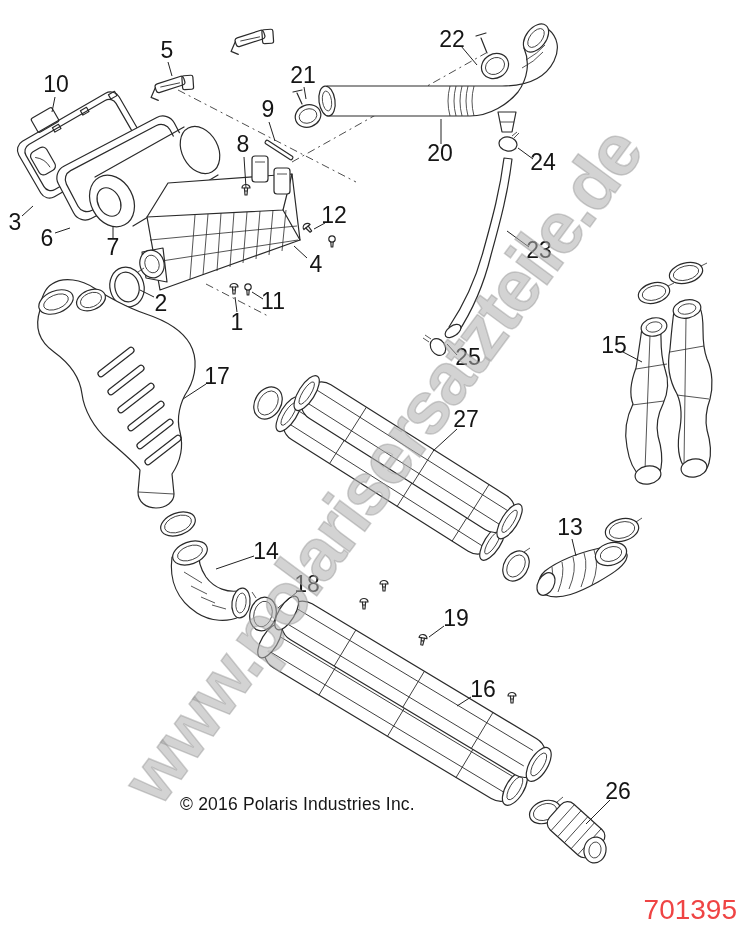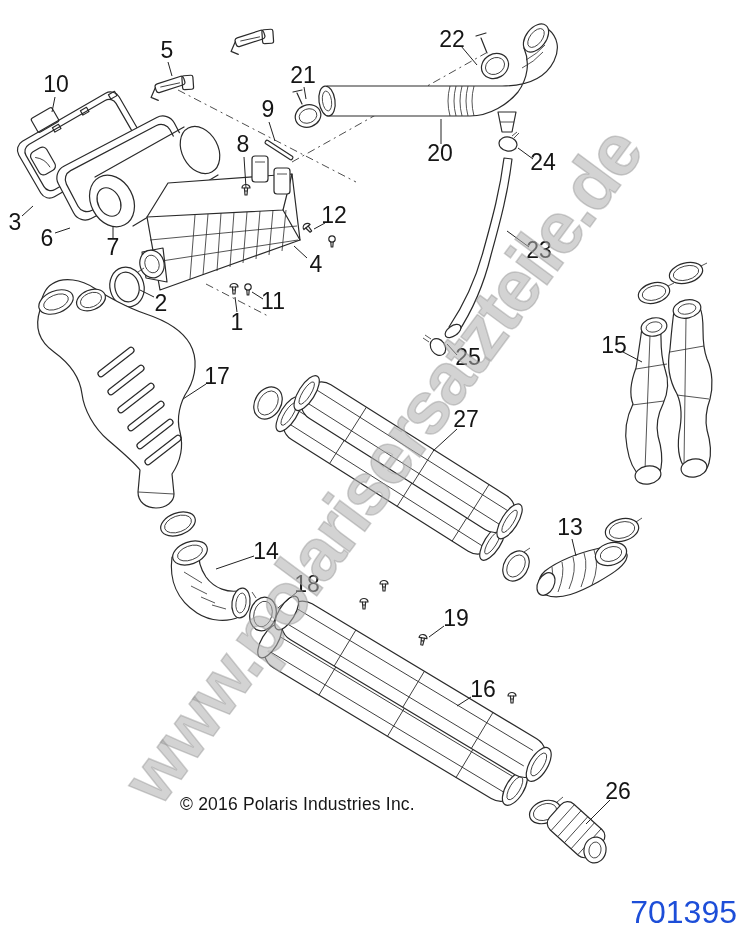--- a/index.html
+++ b/index.html
@@ -20,21 +20,21 @@
     font-size:73px;font-weight:bold;letter-spacing:-3px;white-space:nowrap;
     color:rgba(175,175,175,0.55);-webkit-text-stroke:1.5px rgba(150,150,150,0.45);
     pointer-events:none;
   }
   #copyright{
     position:absolute;left:180px;top:794px;z-index:3;
     font-size:17.5px;color:#161616;letter-spacing:0.2px;
   }
   #part-number{
     position:absolute;right:4px;top:894px;z-index:3;
-    font-size:32px;color:#1d4ed8;
+    font-size:28px;color:#ef4444;
   }
 </style>
 </head>
 <body>
 
 <div id="stage">
 
   <svg id="art" width="741" height="934" viewBox="0 0 741 934">
 
     <g>

